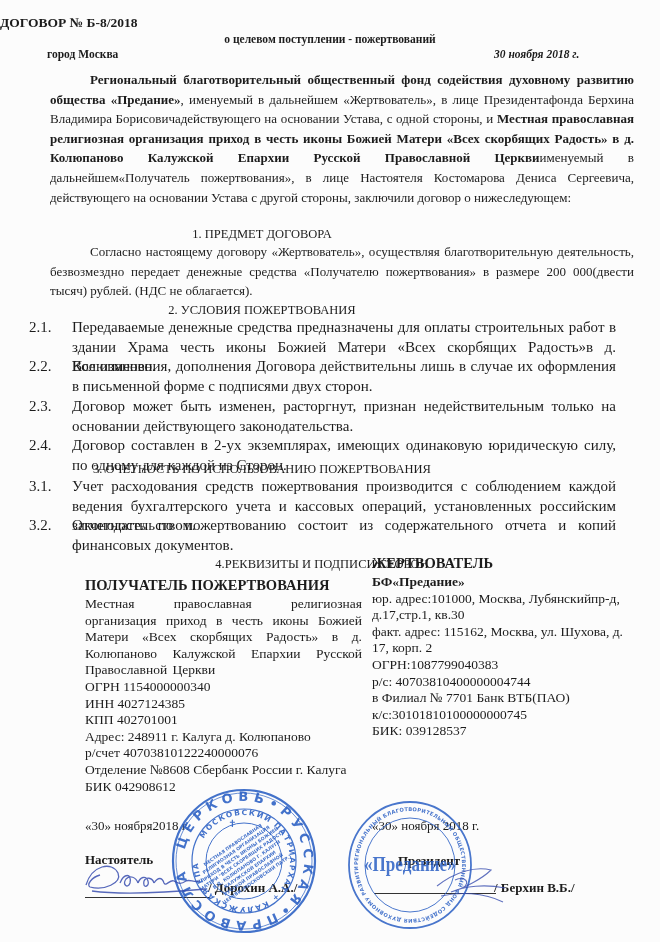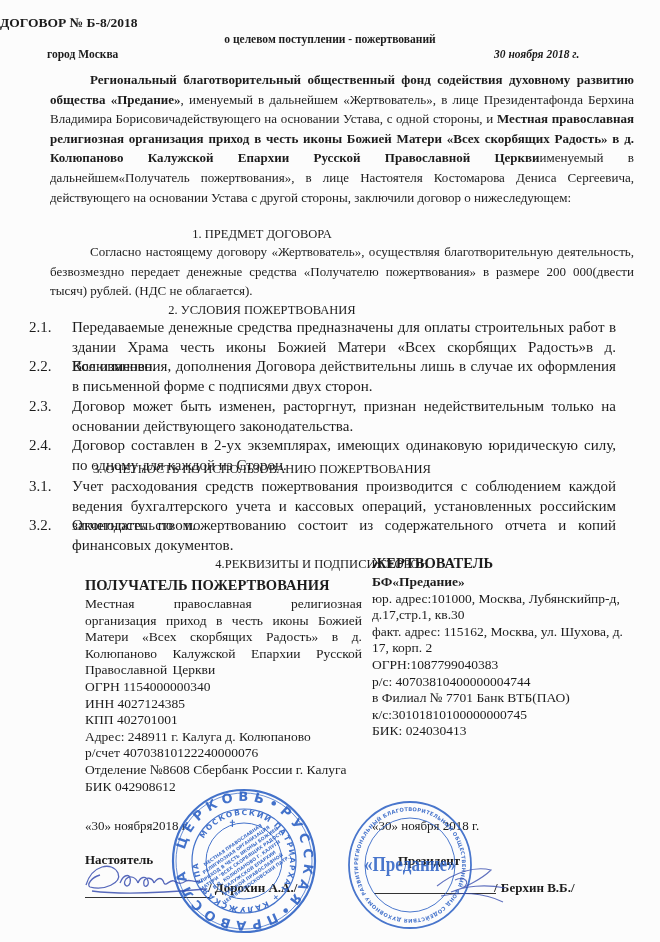--- a/index.html
+++ b/index.html
@@ -118,21 +118,21 @@
 
   <div class="abs right-col">
     <div class="col-h">ЖЕРТВОВАТЕЛЬ</div>
     <div class="req b" style="margin-top:2px;">БФ«Предание»</div>
     <div class="req">юр. адрес:101000, Москва, Лубянскийпр-д, д.17,стр.1, кв.30</div>
     <div class="req">факт. адрес: 115162, Москва, ул. Шухова, д. 17, корп. 2</div>
     <div class="req">ОГРН:1087799040383</div>
     <div class="req">р/с: 40703810400000004744</div>
     <div class="req">в Филиал № 7701 Банк ВТБ(ПАО)</div>
     <div class="req">к/с:30101810100000000745</div>
-    <div class="req">БИК: 024030413</div>
+    <div class="req">БИК: 039128537</div>
   </div>
 
   <div class="abs sig-date" style="left:85px; top:818px;">«30» ноября2018 г.</div>
   <div class="abs sig-role" style="left:85px; top:852px;">Настоятель</div>
   <div class="abs sig-line" style="left:85px; top:897px; width:125px;"></div>
   <div class="abs sig-name" style="left:208px; top:880px;">/ Дорохин А.А./</div>
 
   <div class="abs sig-date" style="left:372px; top:818px;">«30» ноября 2018 г.</div>
   <div class="abs sig-role" style="left:374px; top:853px;margin-left:24px;">Президент</div>
   <div class="abs sig-line" style="left:374px; top:893px; width:122px;"></div>

